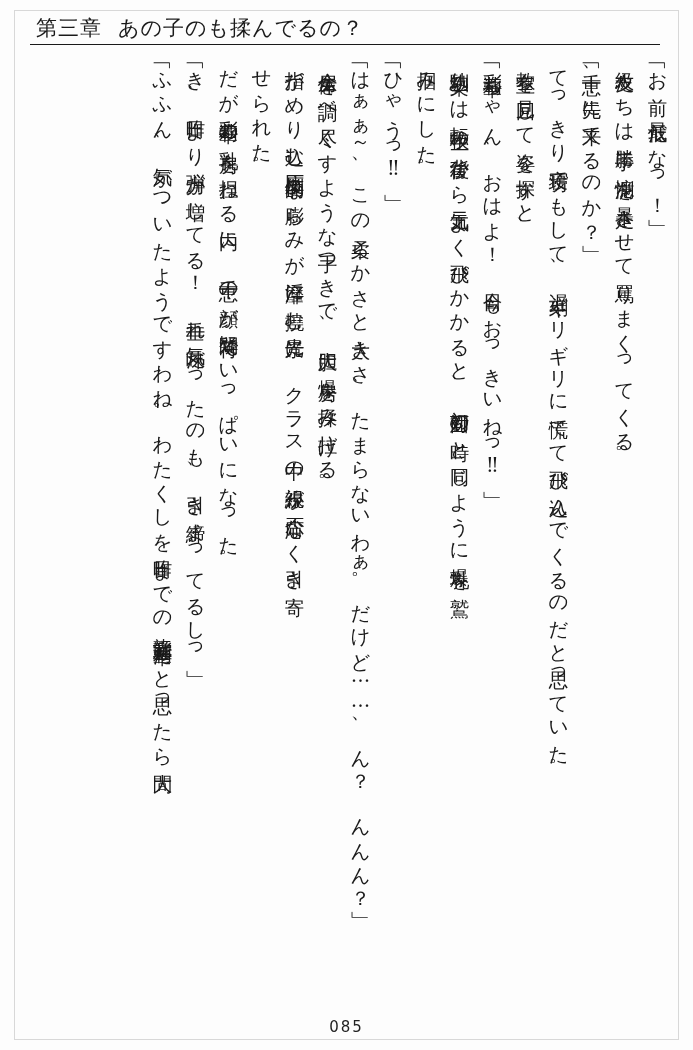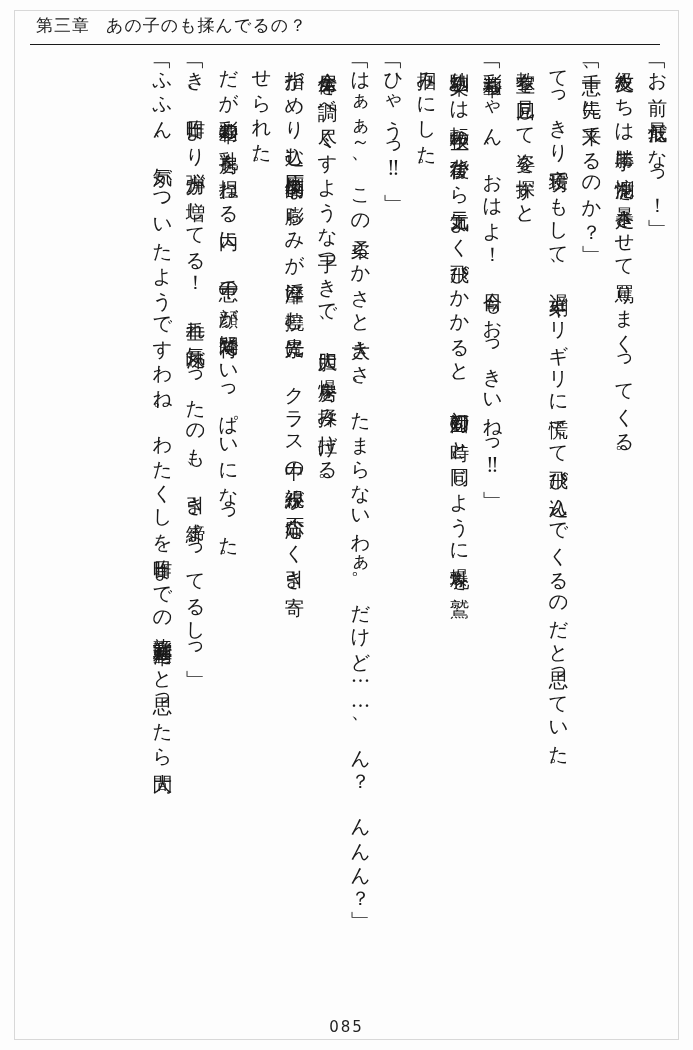--- a/index.html
+++ b/index.html
@@ -24,21 +24,21 @@
     height: 1030px;
     border: 1px solid #d8d8d8;
     box-sizing: border-box;
     pointer-events: none;
   }
   .chapter-header {
     position: absolute;
     top: 14px;
     left: 36px;
     width: 560px;
-    font-size: 17px;
+    font-size: 21px;
     letter-spacing: 1px;
     font-weight: 500;
     white-space: nowrap;
   }
   .chapter-header .ch-num {
     margin-right: 16px;
   }
   .rule {
     position: absolute;
     left: 30px;

